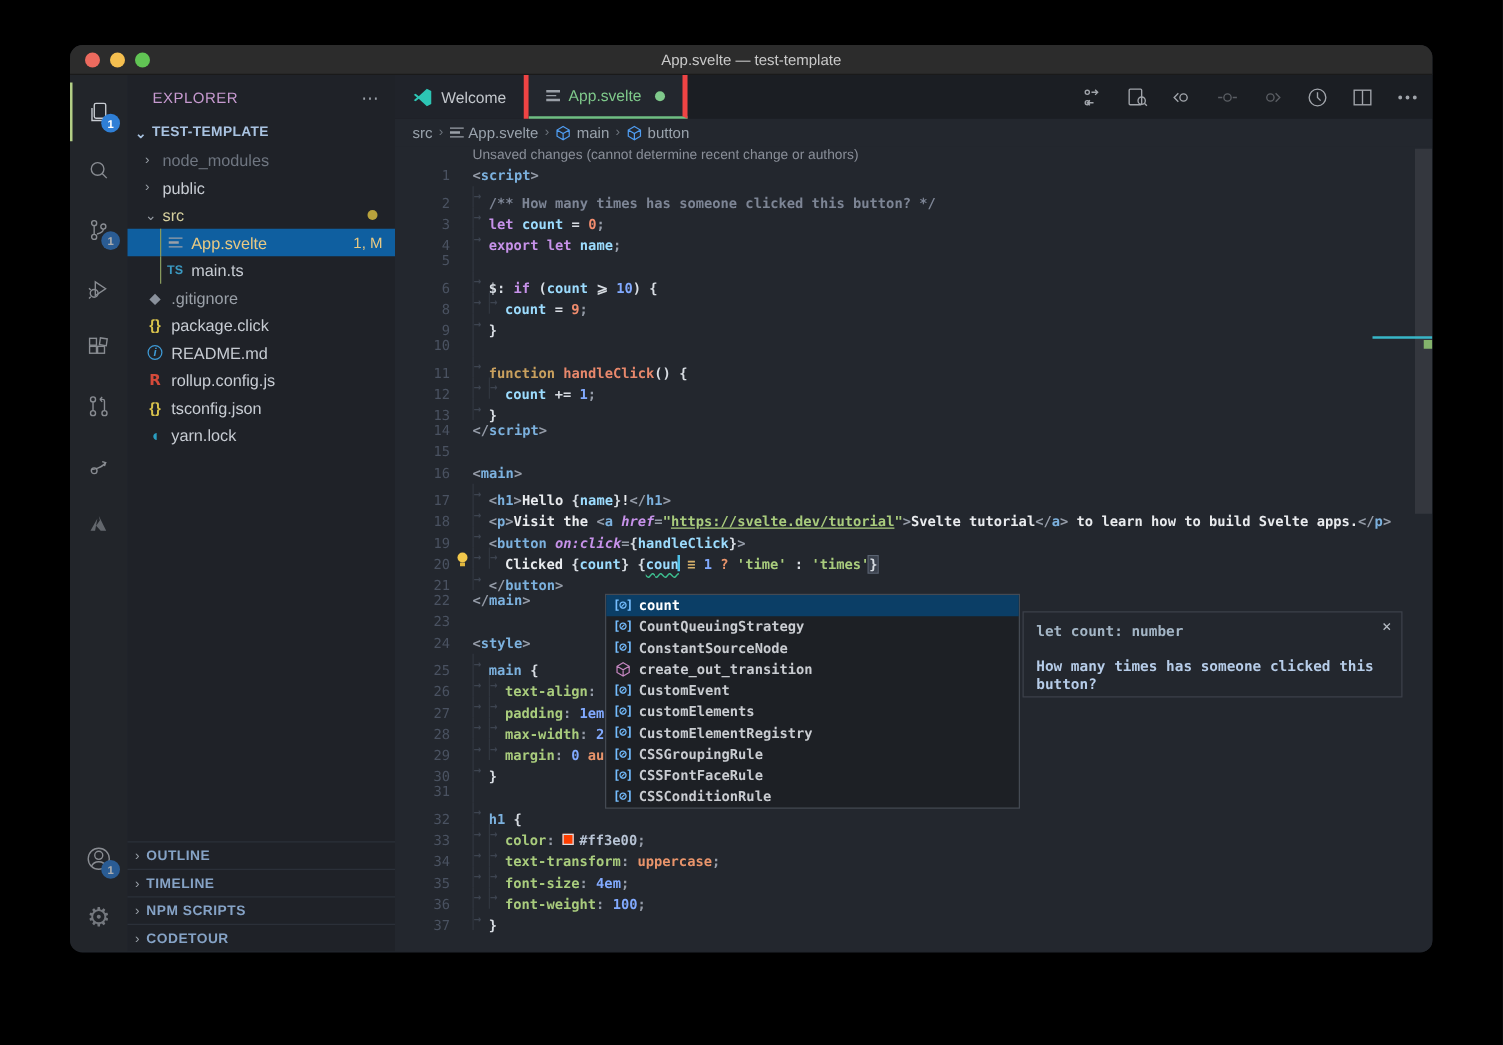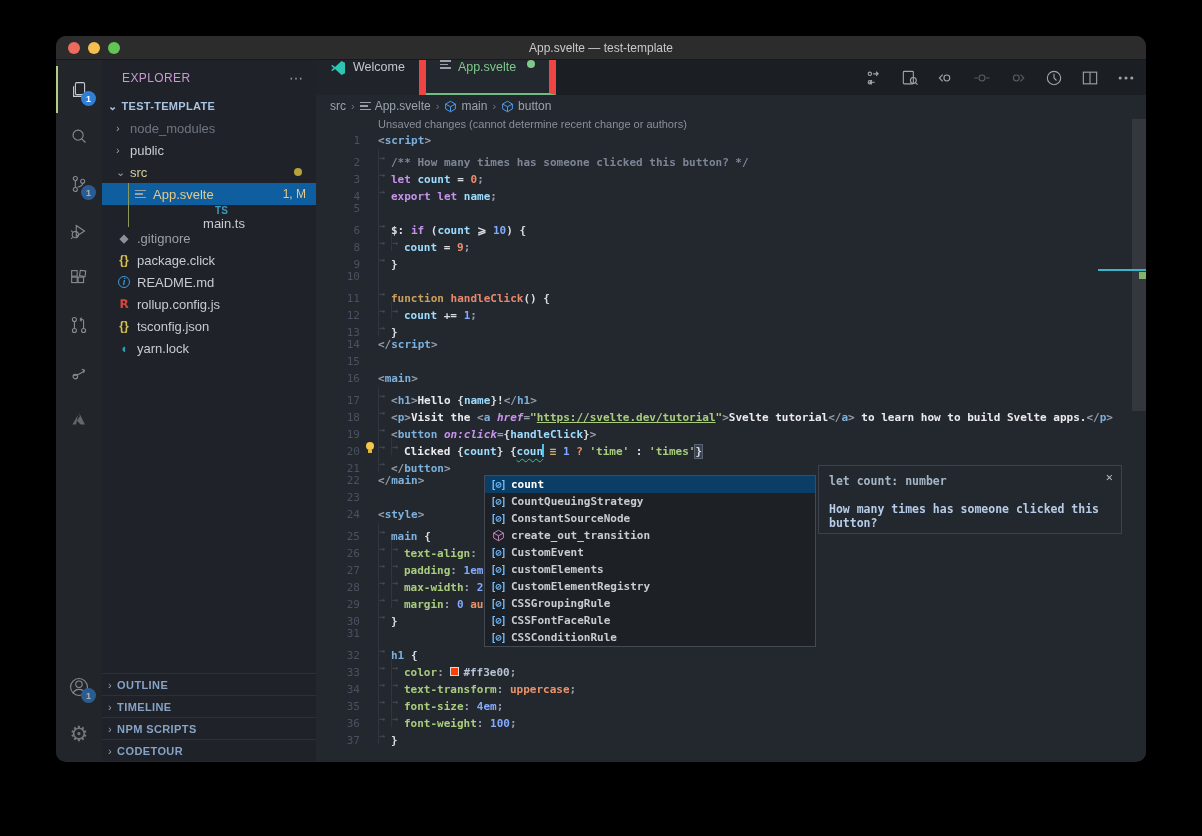--- a/index.html
+++ b/index.html
@@ -49,22 +49,22 @@
                background:#b8a23c; }
   .tree-guide { position:absolute; left:26px; top:0; bottom:0; width:1px; background:#87995c; }
   .sb-sections { position:absolute; bottom:0; left:0; width:214px; }
   .section { height:22px; border-top:1px solid #2b3039; display:flex; align-items:center;
              font-size:11px; font-weight:bold; color:#86a3c6; letter-spacing:.4px;
              padding-left:6px; }
   .section .chev { margin-right:5px; font-weight:normal; color:#9aa0a8; }
   
   .editorcol { flex:1; display:flex; flex-direction:column; min-width:0; }
   .tabbar { height:35px; background:#1b1e23; display:flex; align-items:stretch; position:relative; }
-  .tab { display:flex; align-items:flex-start; padding:0 14px; font-size:12.5px; gap:7px;
-         border-right:7px solid #ef4444; color:#c3c7cc; background:#20232a; }
+  .tab { display:flex; align-items:center; padding:0 14px; font-size:12.5px; gap:7px;
+         border-right:4px solid #ef4444; color:#c3c7cc; background:#20232a; }
   .tab.active { background:#23272e; color:#7fc98b; border-bottom:2px solid #6fbe83; }
   .tab .ticon { display:inline-flex; }
   .mod-dot { width:8px; height:8px; border-radius:50%; background:#7fc98b; margin-left:4px; }
   .tab-actions { position:absolute; right:10px; top:0; height:35px; display:flex;
                  align-items:center; gap:16px; }
   .ta { display:flex; opacity:.85; }
   .ta.dimmed { opacity:.4; }
   .ta svg { stroke:#b9bdc3; fill:none; stroke-width:1.1; }
   .breadcrumb { height:22px; display:flex; align-items:center; font-size:12px;
                 color:#9aa3ad; padding-left:14px; gap:5px; background:#23272e; }
@@ -98,21 +98,21 @@
   .bulb{position:absolute; left:48px; top:3px;}
   
   .suggest { position:absolute; left:168px; top:358px; width:332px; background:#1d2025;
              border:1px solid #444a53; z-index:5; }
   .srow { height:17px; display:flex; align-items:center; font-size:11px; font-weight:bold;
           color:#c9ccd1; font-family:"DejaVu Sans Mono","Liberation Mono",monospace;
           padding-left:3px; white-space:nowrap; }
   .srow.selected { background:#0b3e66; color:#fff; }
   .sicon { width:20px; display:inline-flex; justify-content:center; margin-right:3px; }
   
-  .hover { position:absolute; left:502px; top:348px; width:304px; height:69px;
+  .hover { position:absolute; left:502px; top:372px; width:304px; height:69px;
            background:#23272e; border:1px solid #3c414a; z-index:4; padding:8px 10px; }
   .hover-sig { font-family:"DejaVu Sans Mono","Liberation Mono",monospace; font-size:11.5px;
                font-weight:bold; color:#a4b6c6; }
   .hover-doc { margin-top:14px; font-size:11.5px; color:#b6cce8; }
   .hover-close { position:absolute; right:8px; top:4px; color:#b8bec6; font-size:12px; }
   
   .sbar { position:absolute; right:0; top:0; bottom:0; width:14px; }
   .sbar-thumb { position:absolute; left:0; top:2px; width:14px; height:292px;
                 background:rgba(255,255,255,.08); }
   .mark-cursor { position:absolute; left:-34px; top:152px; width:48px; height:2px; background:#38b6c8; }
@@ -232,21 +232,21 @@
             <span class="ficon">
               <span style="display:inline-flex;flex-direction:column;gap:2px;">
                 <i style="width:11px;height:1.6px;background:#9aa0a8"></i>
                 <i style="width:8px;height:1.6px;background:#9aa0a8"></i>
                 <i style="width:11px;height:1.6px;background:#9aa0a8"></i>
               </span>
             </span>
             <span style="color:#e8c983">App.svelte</span>
             <span class="fbadge">1, M</span>
           </div>
-          <div class="frow" style="padding-left: 30px; flex-direction: column;">
+          <div class="frow" style="padding-left: 30px;">
             <span class="tree-guide" style="left:26px"></span>
             <span class="ficon">
               <span style="color:#3b9ac2;font-size:10px;">TS</span>
             </span>
             <span>main.ts</span>
           </div>
           <div class="frow" style="padding-left: 14px;">
             <span class="ficon">
               <span style="color:#8a919c;">◆</span>
             </span>

